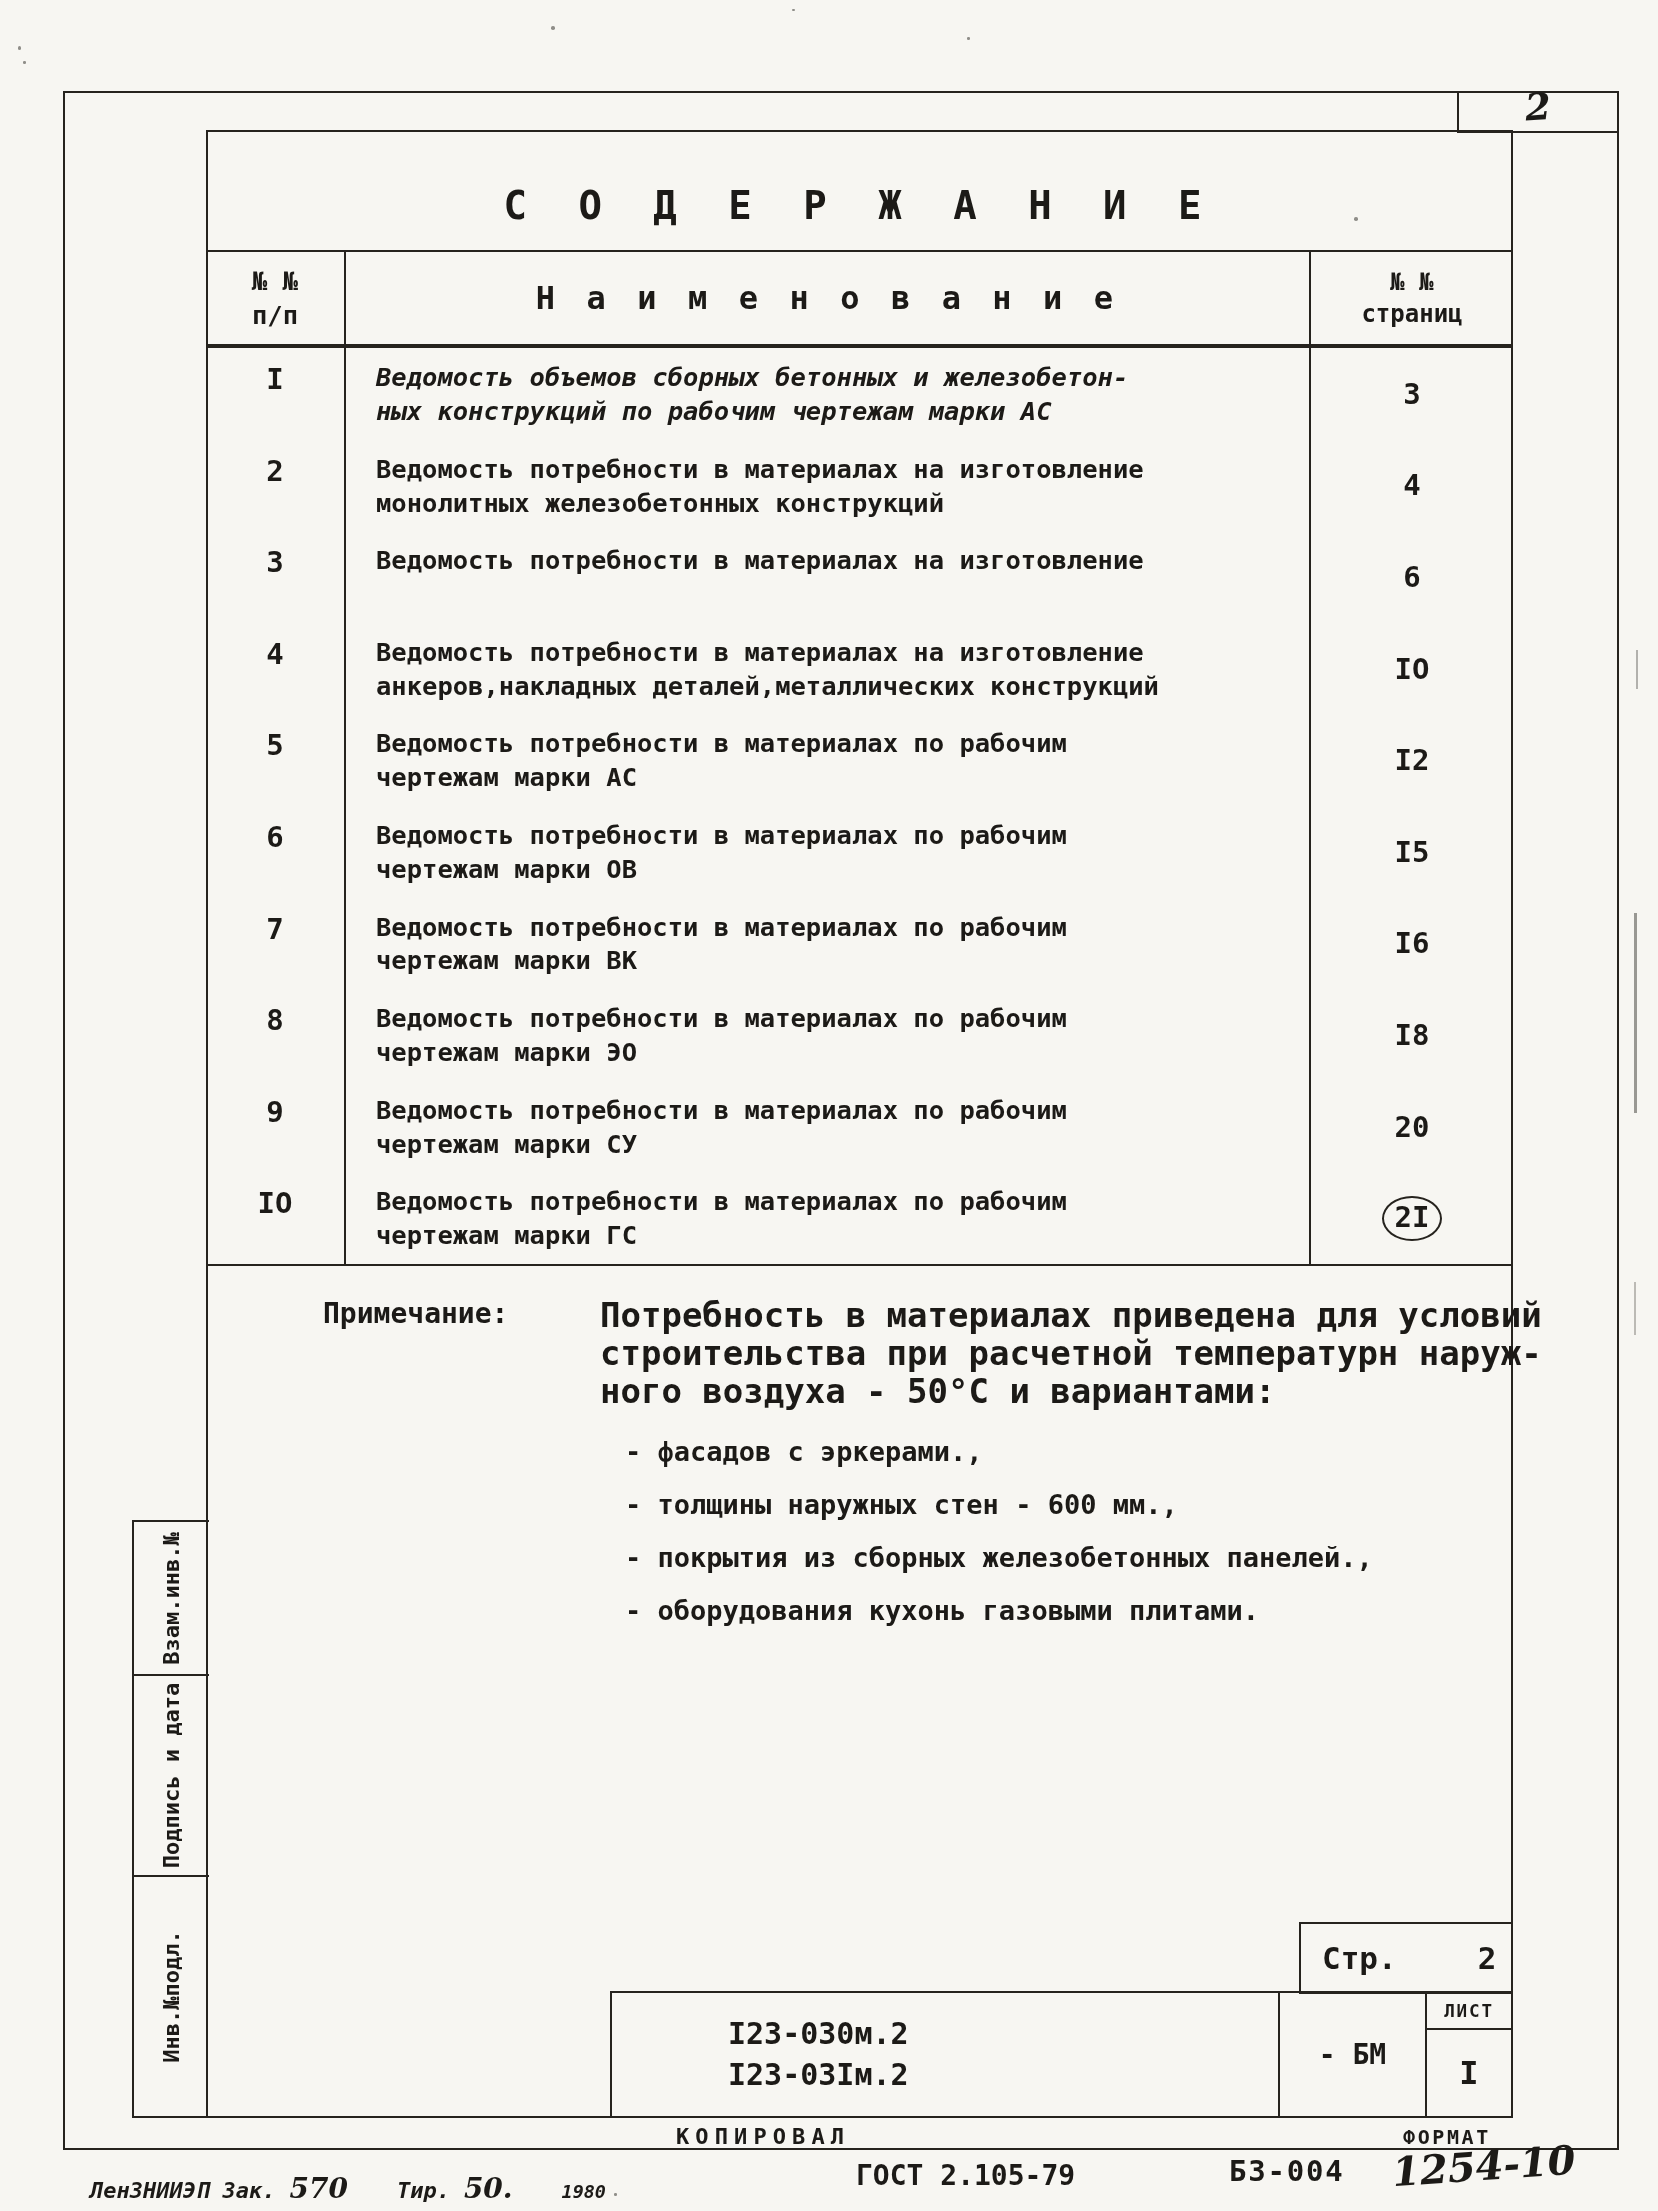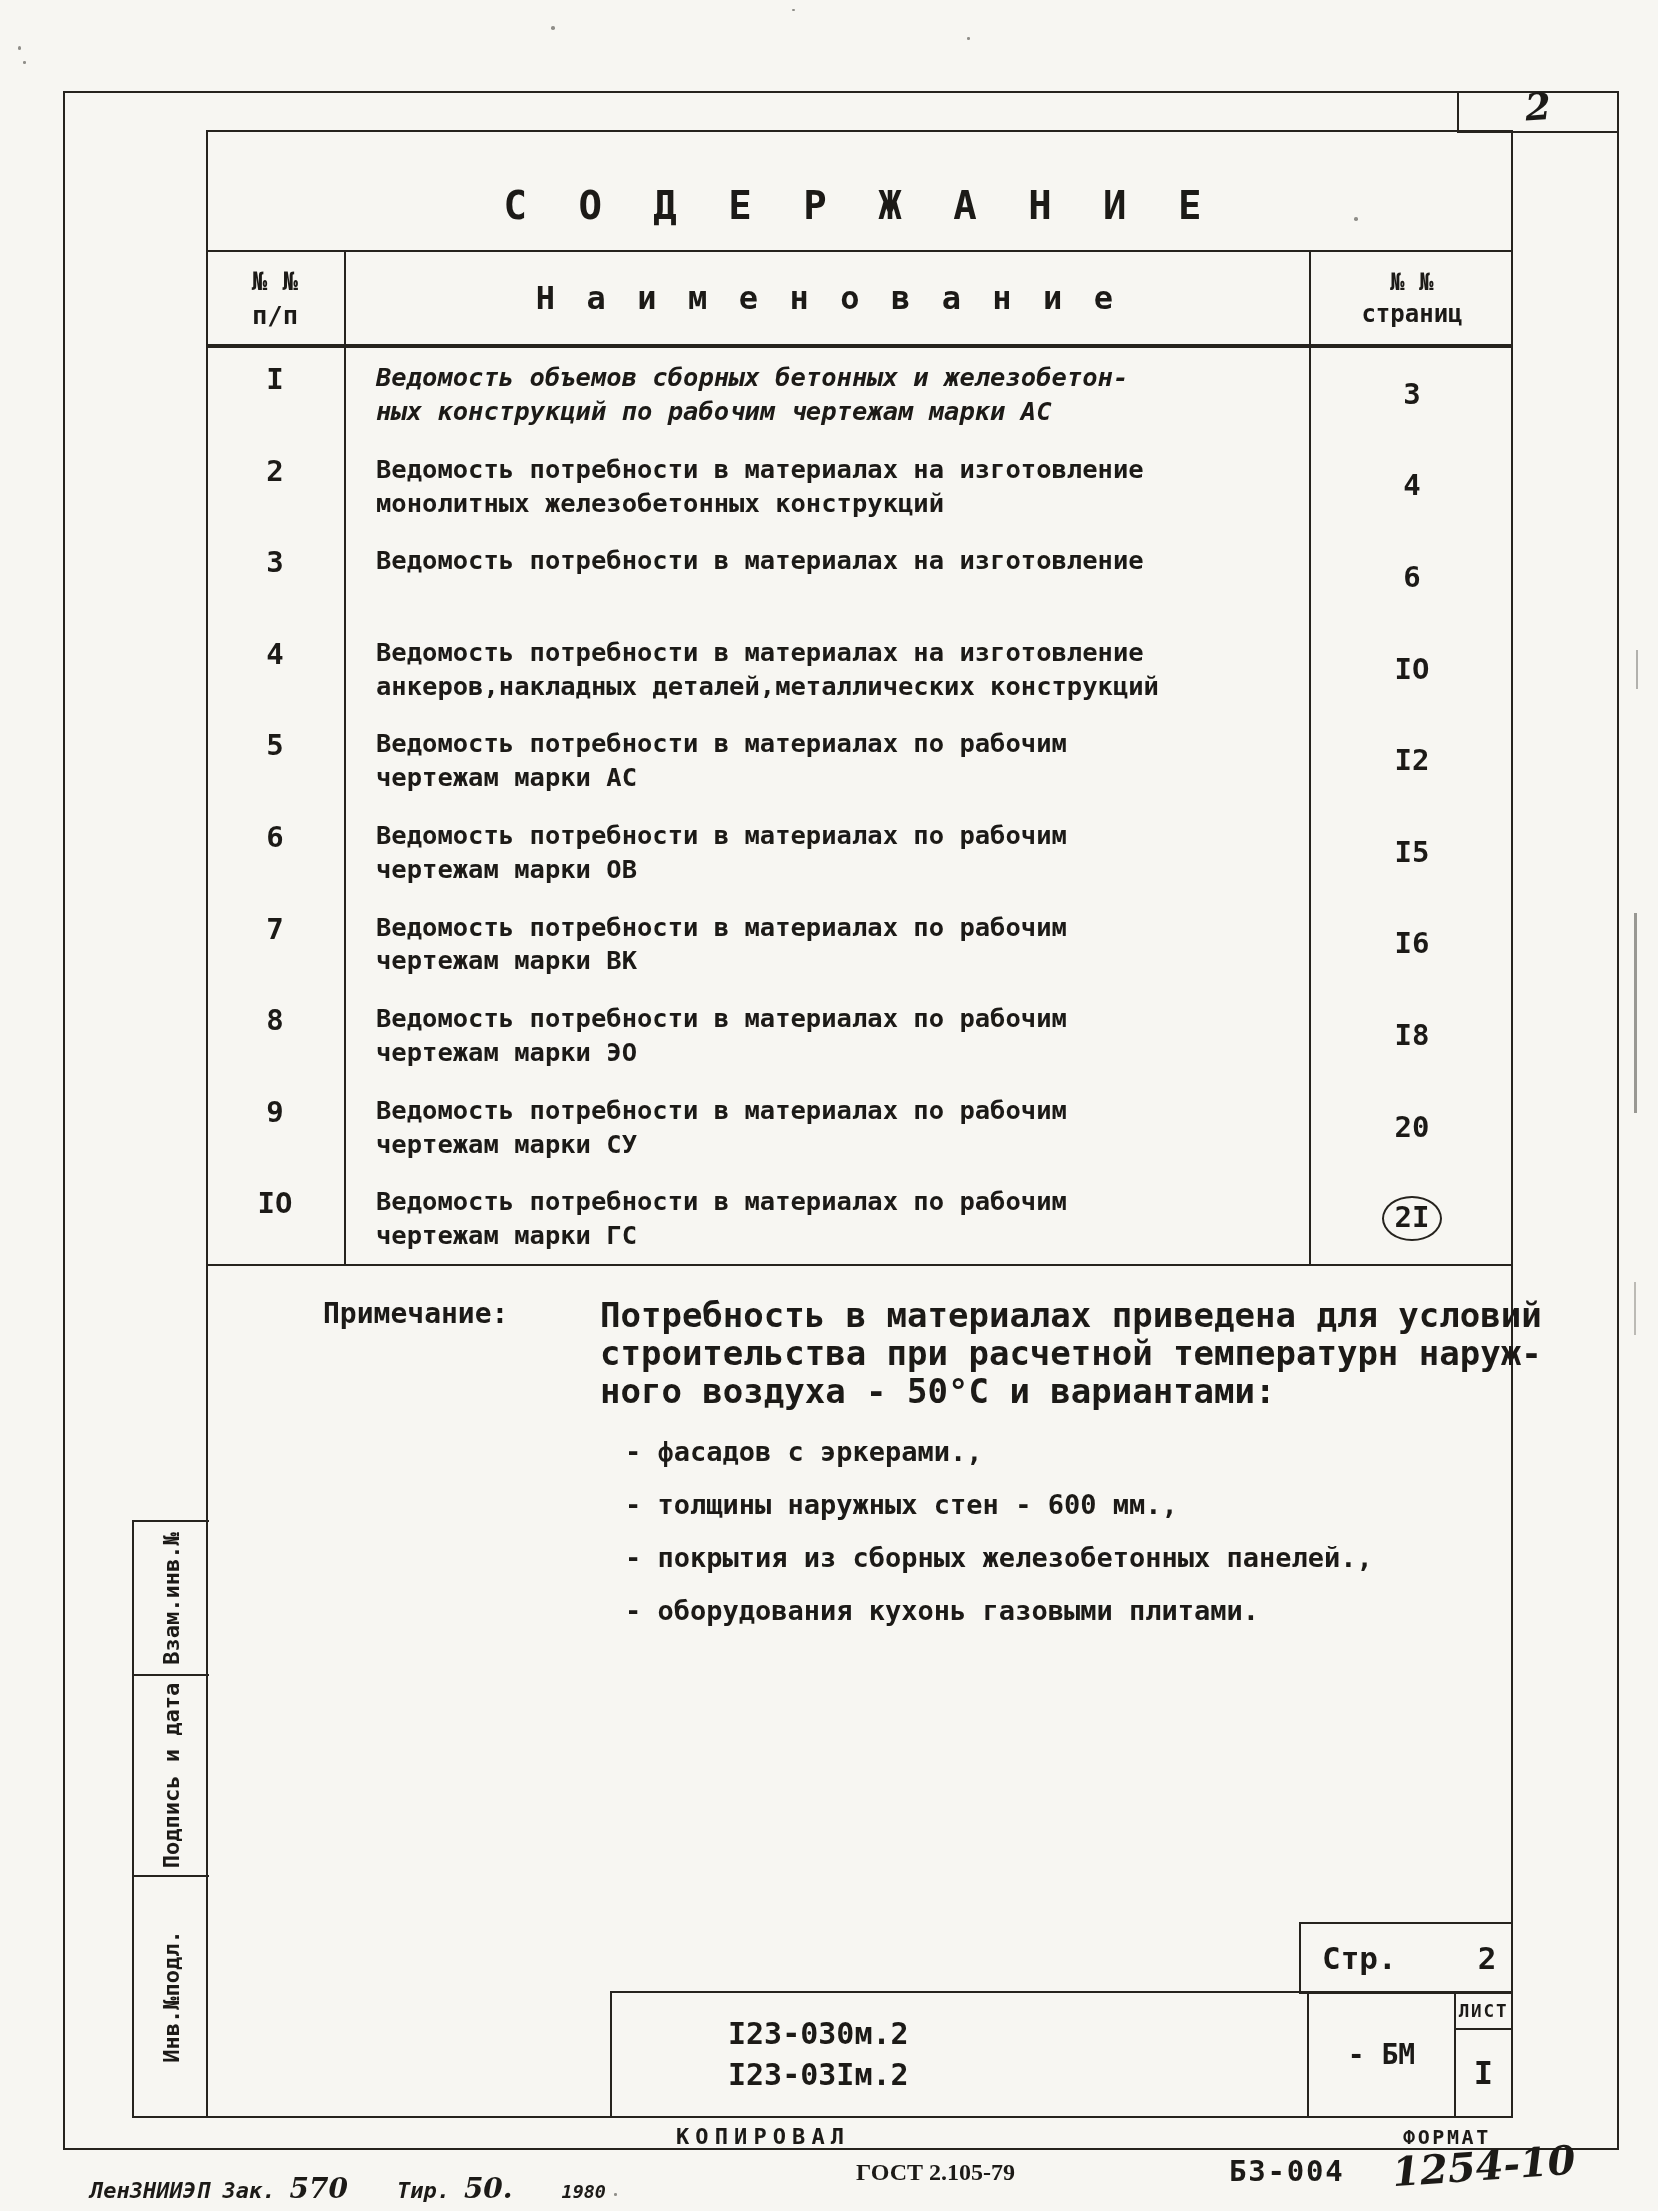--- a/index.html
+++ b/index.html
@@ -66,31 +66,31 @@
   
   .str-box { left:1299px; top:1922px; width:214px; height:72px; border:2.6px solid #26231e;
              display:flex; align-items:center; font-size:31px; font-weight:bold; }
   .str-box .lbl { padding-left:21px; }
   .str-box .val { margin-left:81px; }
   .title-block { left:610px; top:1991px; width:903px; height:127px; border:2.6px solid #26231e; display:flex; }
   .tb-docs { flex:1; display:flex; flex-direction:column; justify-content:center;
              padding-left:116px; font-size:30px; font-weight:bold; line-height:1.35; }
   .tb-code { width:147px; border-left:2.6px solid #26231e; display:flex; align-items:center; justify-content:center;
              font-size:28px; font-weight:bold; }
-  .tb-sheet { width:57px; border-left:2.6px solid #26231e; display:flex; flex-direction:column; }
+  .tb-sheet { width:86px; border-left:2.6px solid #26231e; display:flex; flex-direction:column; }
   .tb-sheet .s-lbl { height:37px; border-bottom:2.6px solid #26231e; display:flex; align-items:center; justify-content:center;
                      font-size:17.6px; font-weight:bold; letter-spacing:1.8px; }
   .tb-sheet .s-val { flex:1; display:flex; align-items:center; justify-content:center; font-size:32px; font-weight:bold; }
 
   
   .kopiroval { left:676px; top:2124px; font-size:22px; font-weight:bold; letter-spacing:6.1px; }
   .format    { left:1403px; top:2125px; font-size:20px; font-weight:bold; letter-spacing:2.6px; }
   .print-line { left:90px; top:2158px; display:flex; align-items:baseline; font-size:22px; font-style:italic; font-weight:bold;margin-top:14px; }
   .print-line .hw { font-size:28px; }
-  .gost  { left:856px; top:2159px; font-size:24px; font-weight:bold;font-family:Liberation Serif, serif; }
+  .gost  { left:856px; top:2159px; font-size:28px; font-weight:bold; }
   .b3code { left:1229px; top:2154px; font-size:29px; font-weight:bold; letter-spacing:1.8px; }
   .big-hand { left:1392px; top:2142px; font-size:40px; transform:rotate(-4deg); }
 
   
   .mark { background:#4c4a45; }
   .speck { position:absolute; background:#3a3833; border-radius:50%; opacity:.55; }
 </style>
 </head>
 <body>
 

